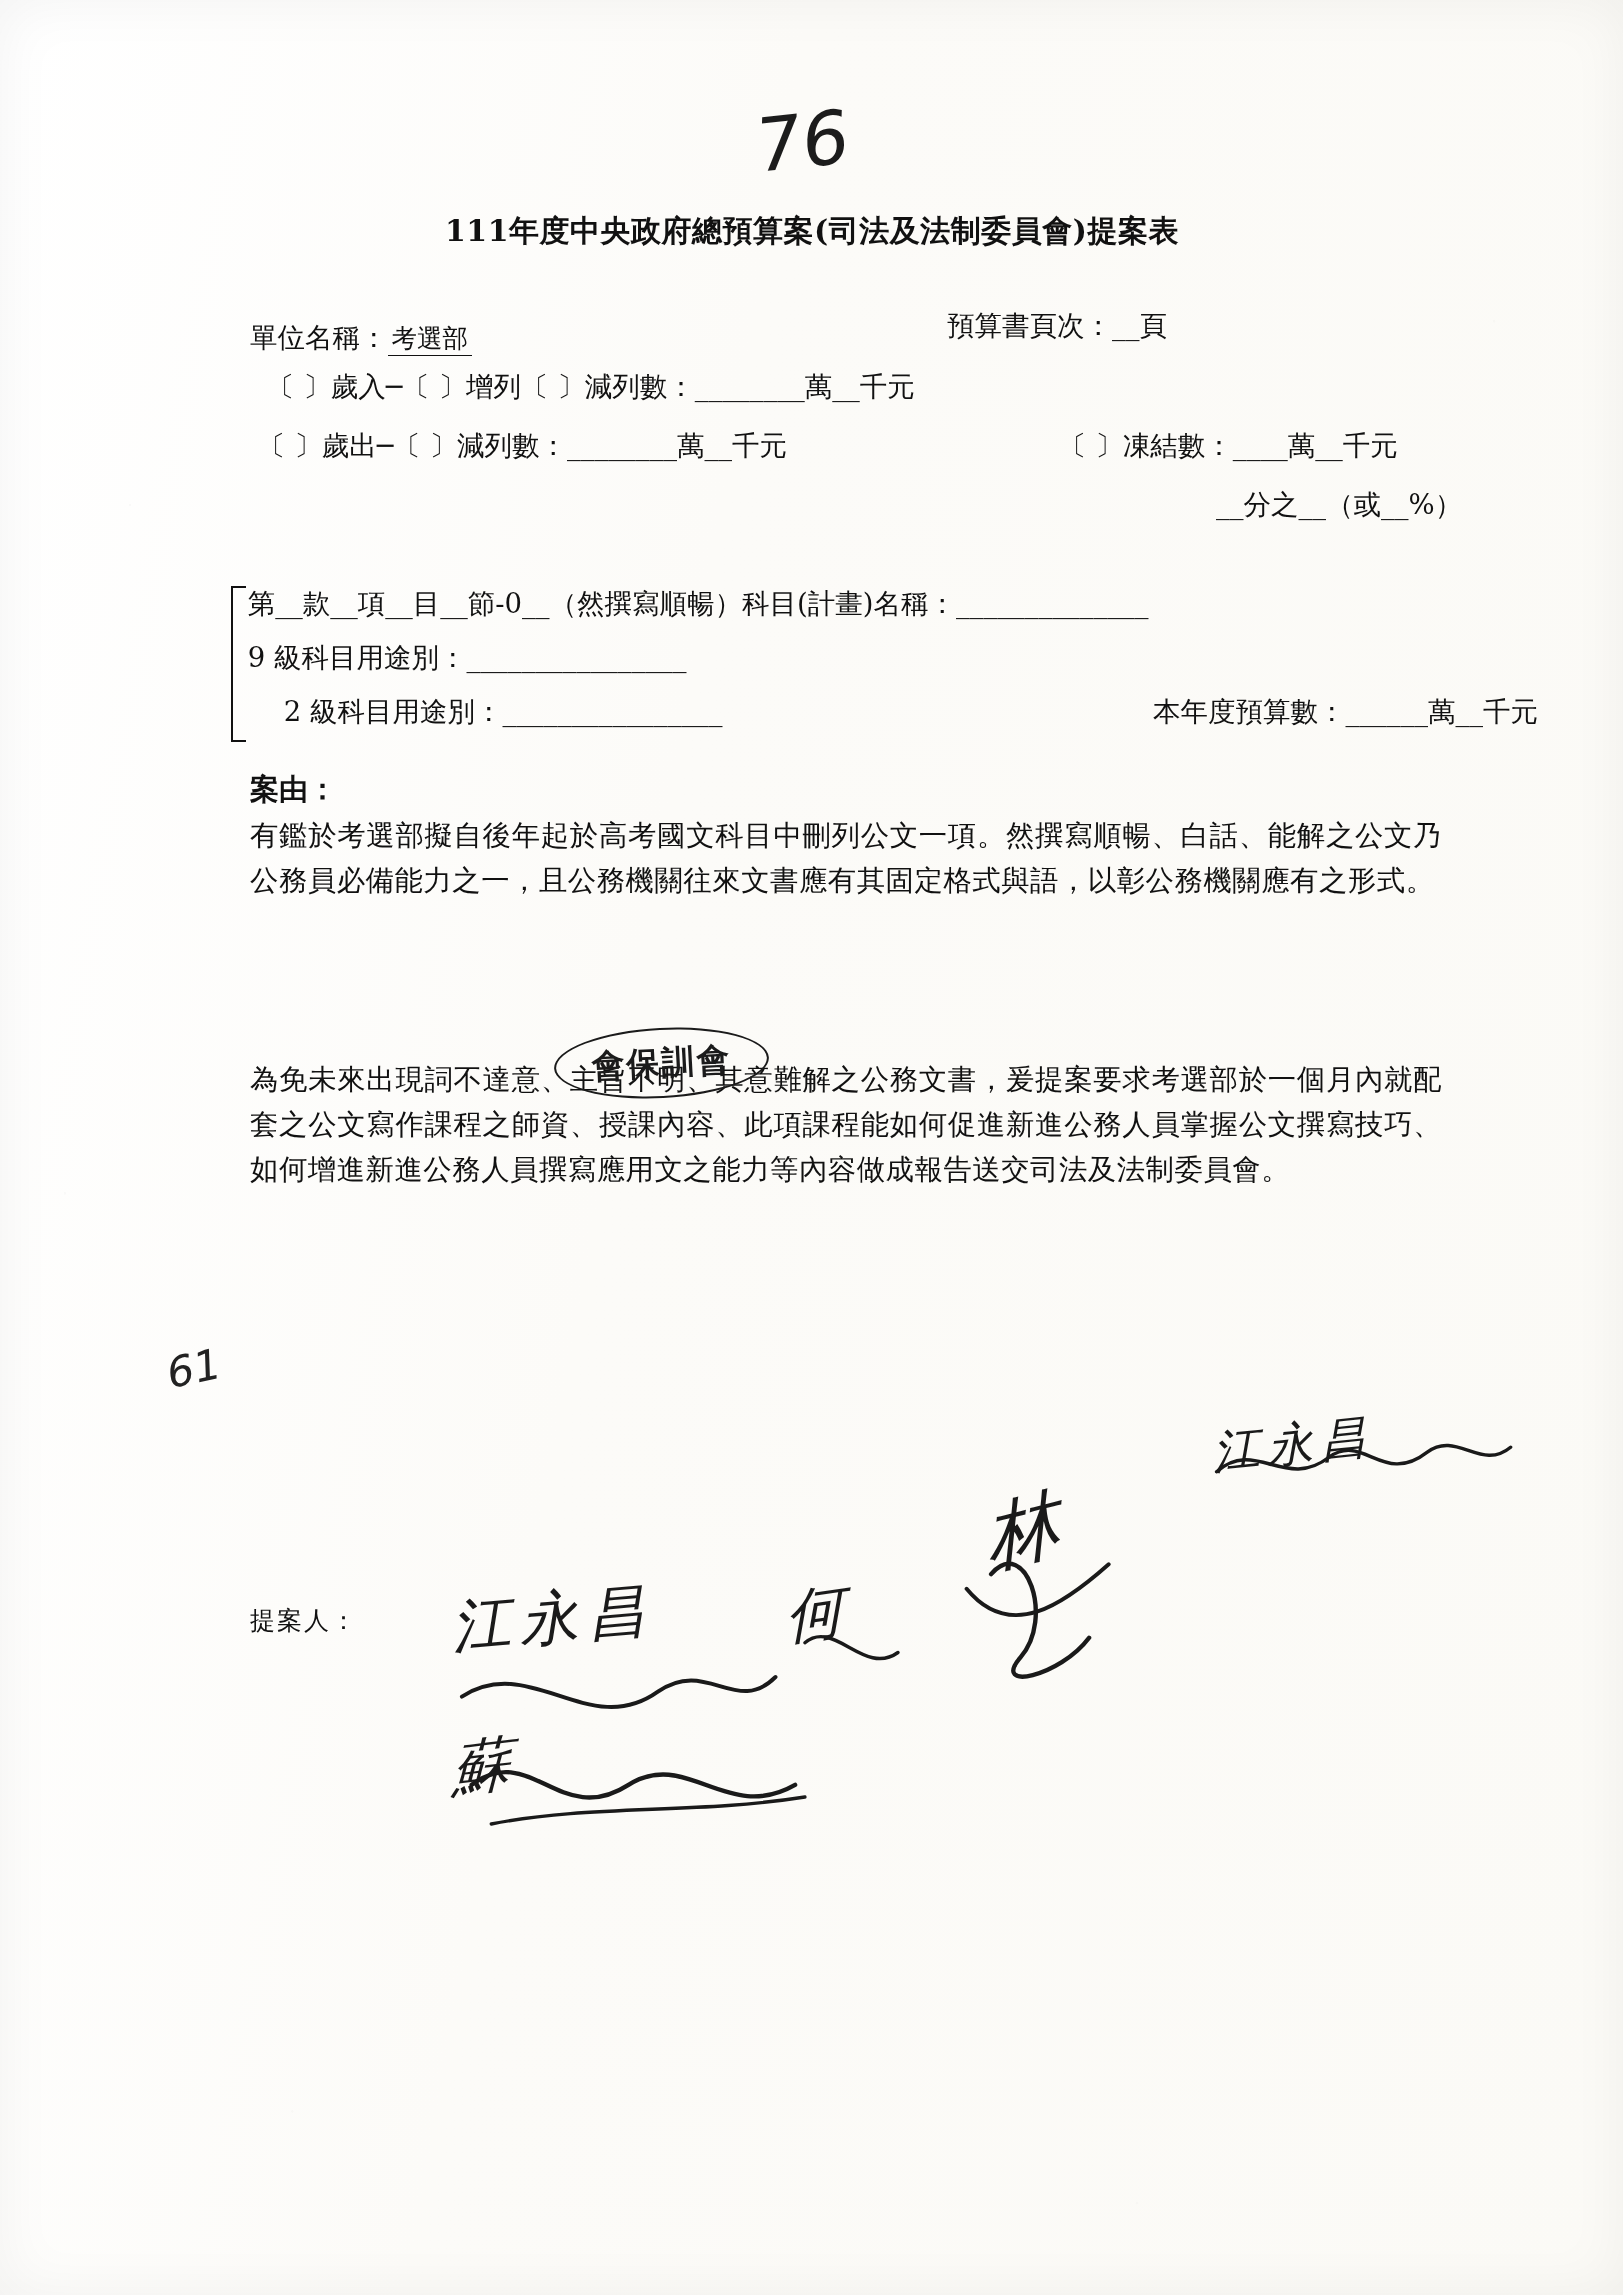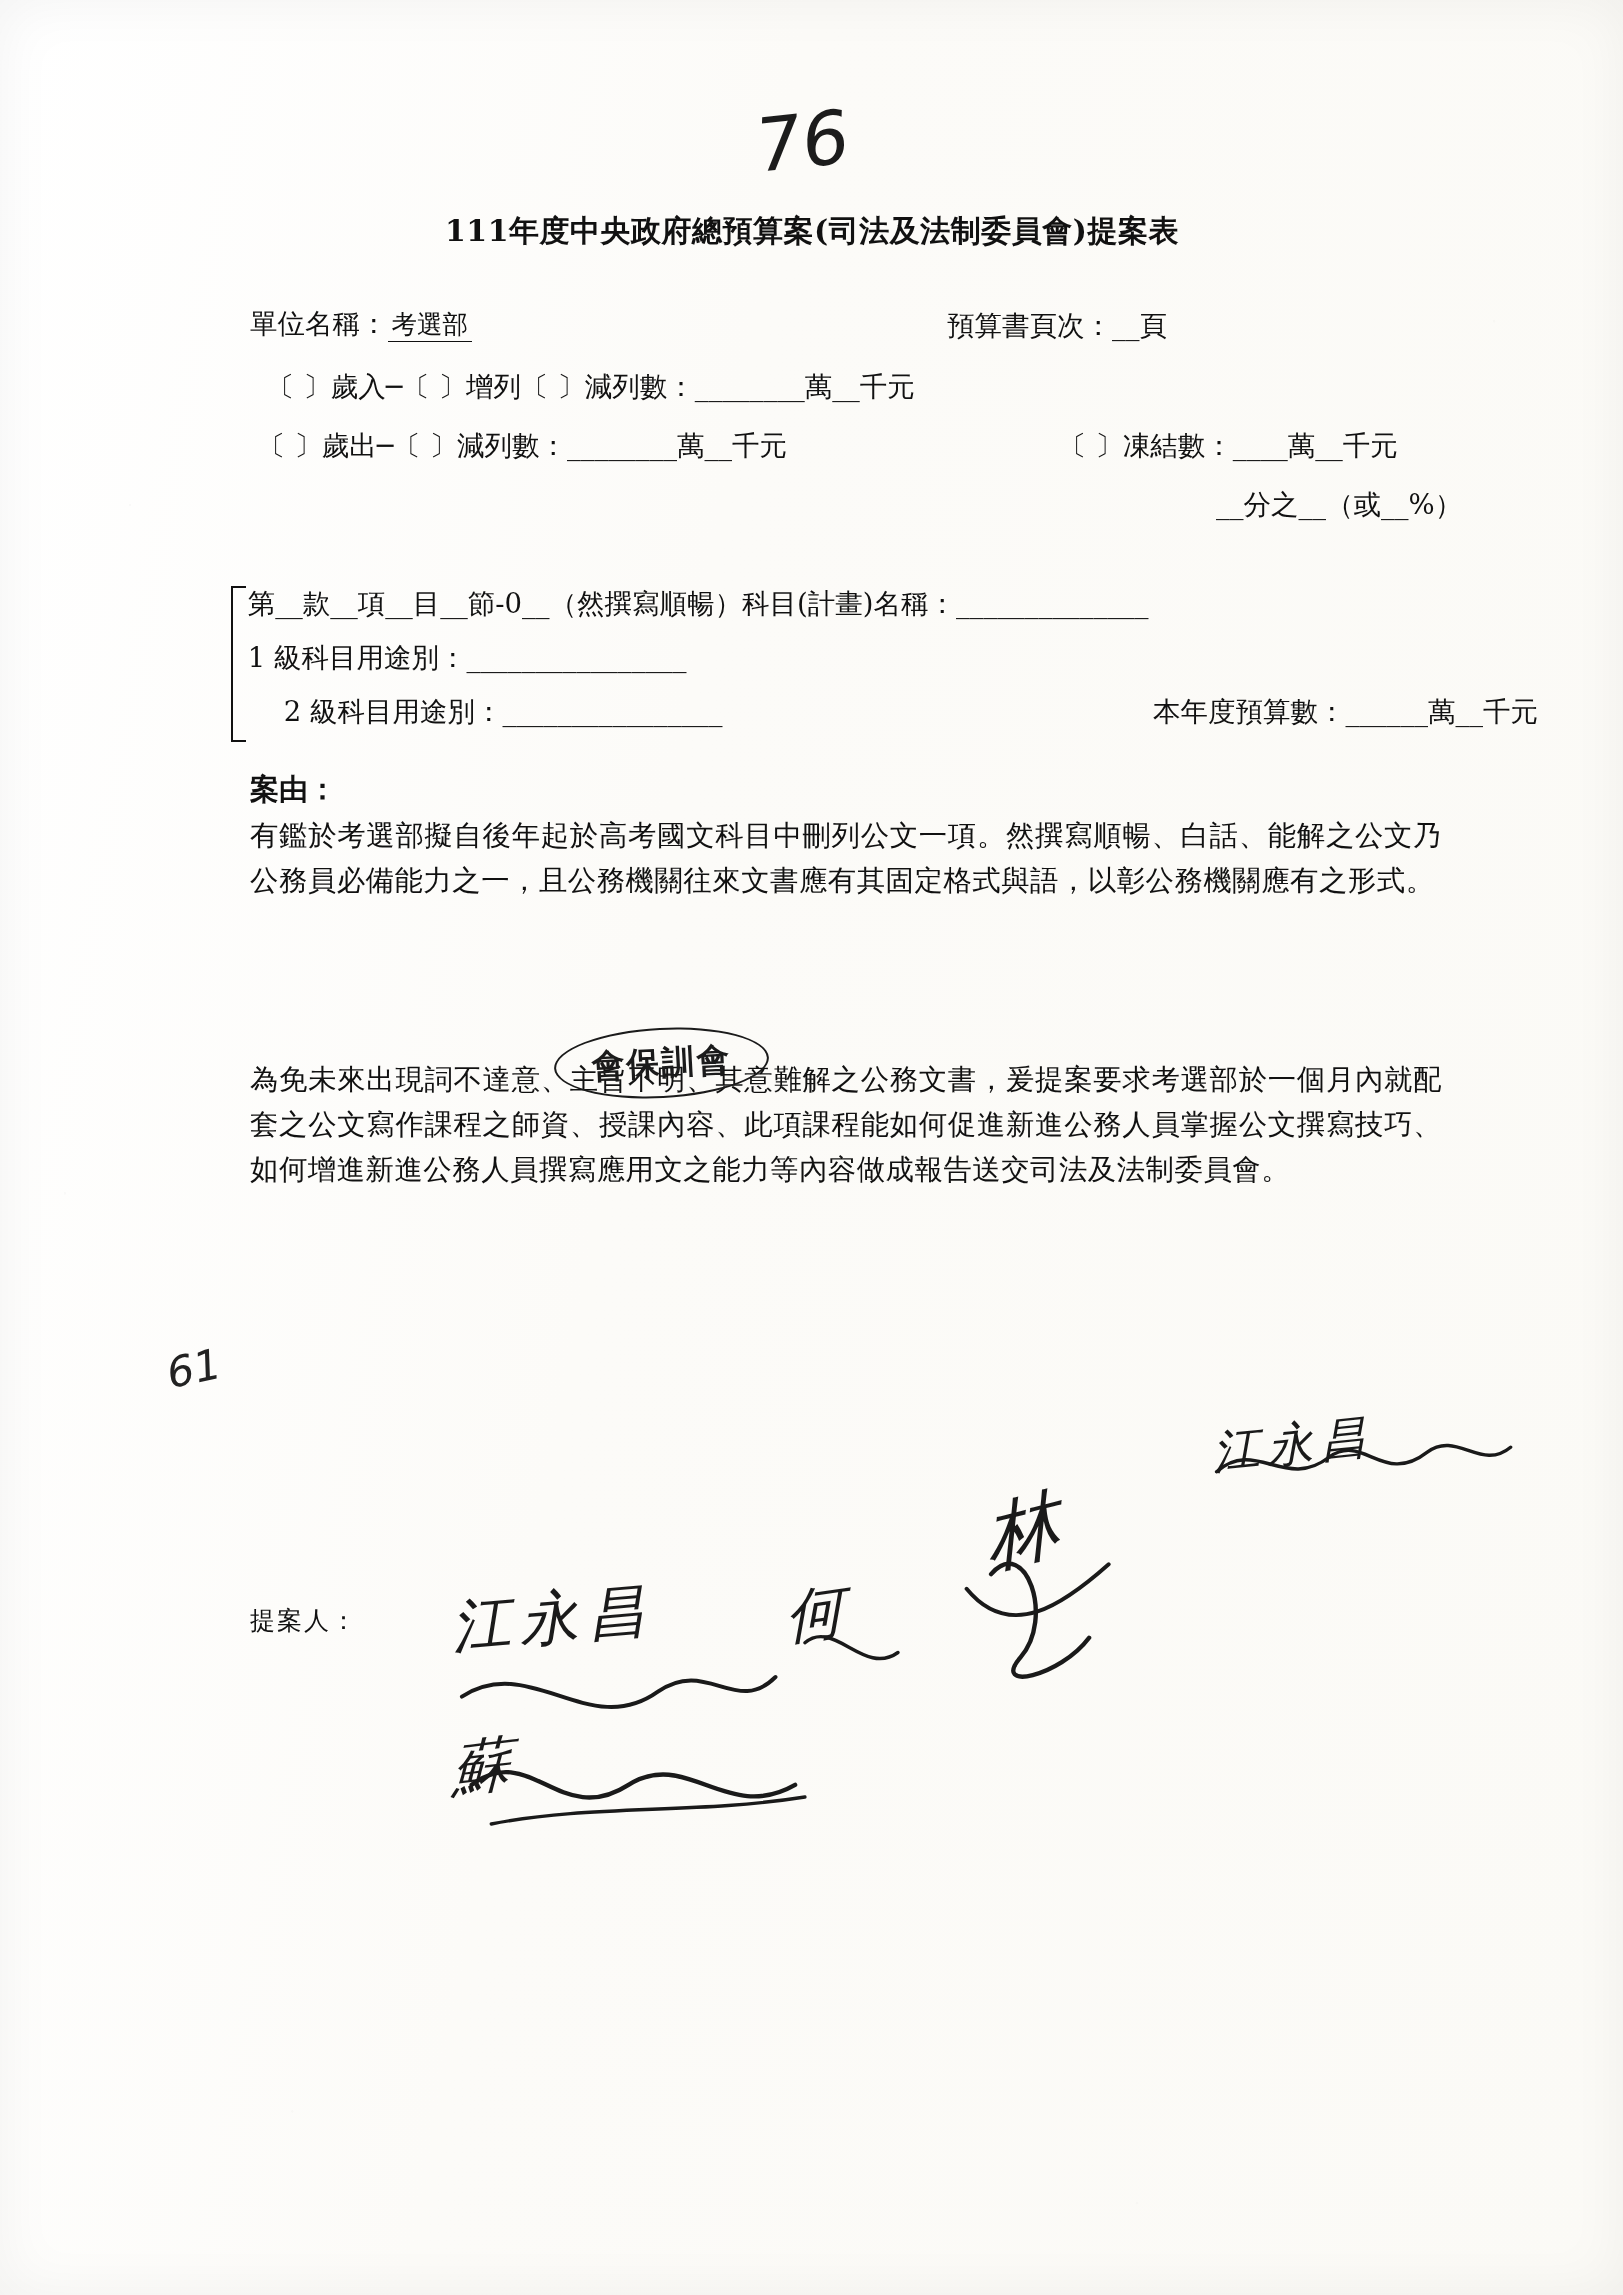--- a/index.html
+++ b/index.html
@@ -206,37 +206,37 @@
 </head>
 <body>
 
 <div class="page">
   <div class="paper-tone"></div>
 
   <div class="ink-76">76</div>
 
   <div class="doc-title">111年度中央政府總預算案(司法及法制委員會)提案表</div>
 
-  <div class="row" style="left:250px; top:307px;">
+  <div class="row" style="left:250px; top:321px;">
     <span>單位名稱：</span><span class="hand-unit">考選部</span>
   </div>
   <div class="row" style="left:947px; top:309px;">
     <span>預算書頁次：</span><span>__頁</span>
   </div>
 
   <div class="row" style="left:267px; top:370px;text-align:center;">〔 〕歲入─〔 〕增列〔 〕減列數：________萬__千元</div>
 
   <div class="row" style="left:258px; top:429px;">〔 〕歲出─〔 〕減列數：________萬__千元</div>
   <div class="row" style="left:1059px; top:429px;">〔 〕凍結數：____萬__千元</div>
   <div class="row" style="left:1216px; top:488px;">__分之__（或__%）</div>
 
   <div class="bracket-block">
     <div class="bracket"></div>
     <div class="bl" style="top:0px;">第__款__項__目__節-0__（然撰寫順暢）科目(計畫)名稱：______________</div>
-    <div class="bl" style="top:54px;">1 級科目用途別：________________</div>
+    <div class="bl" style="top:54px;">9 級科目用途別：________________</div>
     <div class="bl" style="top:108px;margin-left:36px;">2 級科目用途別：________________</div>
     <div class="bl" style="left:922px; top:108px;">本年度預算數：______萬__千元</div>
   </div>
 
   <div class="body-label">案由：</div>
 
   <div class="para para-1">有鑑於考選部擬自後年起於高考國文科目中刪列公文一項。然撰寫順暢、白話、能解之公文乃公務員必備能力之一，且公務機關往來文書應有其固定格式與語，以彰公務機關應有之形式。</div>
   <div class="para para-2">為免未來出現詞不達意、主旨不明、其意難解之公務文書，爰提案要求考選部於一個月內就配套之公文寫作課程之師資、授課內容、此項課程能如何促進新進公務人員掌握公文撰寫技巧、如何增進新進公務人員撰寫應用文之能力等內容做成報告送交司法及法制委員會。</div>
 
   <div class="stamp-oval">會保訓會</div>

